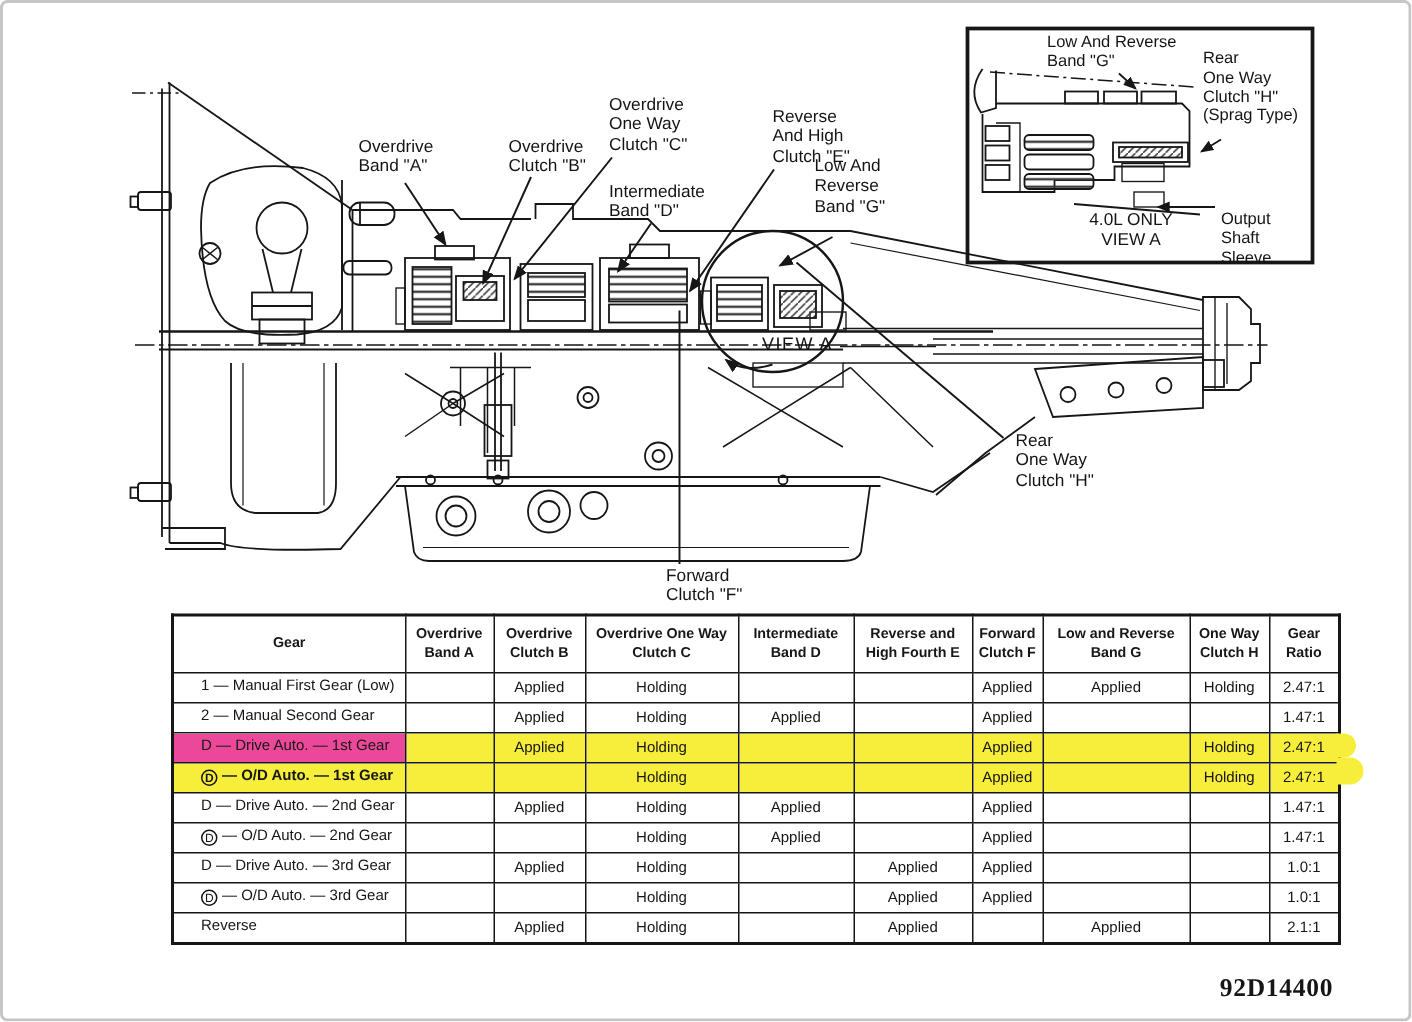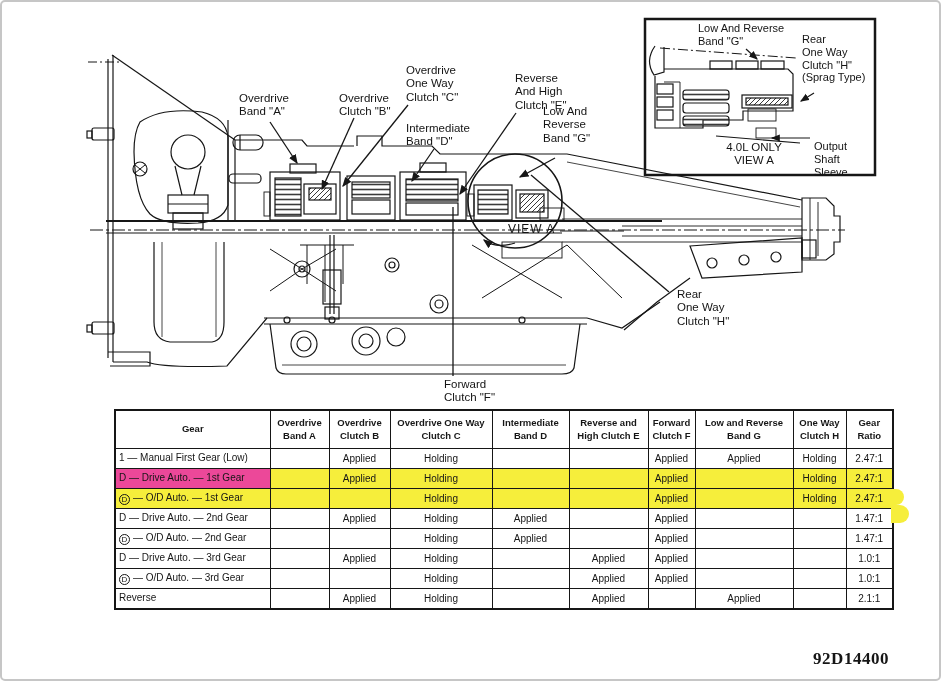--- a/index.html
+++ b/index.html
@@ -12,21 +12,21 @@
   .viewa{font-size:12px;letter-spacing:1px;}
   .inset-view{text-align:center;width:76px;font-size:11.5px;}
   
   table.gear-table{position:absolute;left:112px;top:407px;width:778px;border-collapse:collapse;
        table-layout:fixed;border:2.5px solid #161616;background:transparent;}
   .gear-table th,.gear-table td{border:1.5px solid #161616;overflow:hidden;}
   .gear-table th{font-size:9.5px;font-weight:bold;text-align:center;vertical-align:middle;
        padding:2px 1px;line-height:1.3;white-space:pre-line;height:33px;}
   .gear-table td{font-size:10px;text-align:center;vertical-align:middle;height:17px;
        padding:0 2px;line-height:1.1;}
-  .gear-table td.gear{text-align:left;padding:1px 2px 1px 3px;white-space:pre-line;line-height:1.25;}
+  .gear-table td.gear{text-align:left;padding:1px 2px 1px 18px;white-space:pre-line;line-height:1.25;}
   .circD{display:inline-block;width:11px;height:11px;border:1.2px solid #161616;border-radius:50%;
        font-size:8px;line-height:10px;text-align:center;vertical-align:-1px;margin-right:3px;
        box-sizing:border-box;}
   .hl-tail{position:absolute;}
   .partnum{position:absolute;left:790px;top:647px;width:118px;text-align:center;
        font-family:"Liberation Serif",serif;font-weight:bold;font-size:17px;letter-spacing:.5px;}
 </style>
 </head>
 <body>
 
@@ -230,21 +230,21 @@
           <th>Gear</th>
           <th>Overdrive
 Band A</th>
           <th>Overdrive
 Clutch B</th>
           <th>Overdrive One Way
 Clutch C</th>
           <th>Intermediate
 Band D</th>
           <th>Reverse and
-High Clutch E</th>
+High Fourth E</th>
           <th>Forward
 Clutch F</th>
           <th>Low and Reverse
 Band G</th>
           <th>One Way
 Clutch H</th>
           <th>Gear
 Ratio</th>
         </tr>
       </thead>
@@ -255,33 +255,45 @@
           <td>Applied</td>
           <td>Holding</td>
           <td></td>
           <td></td>
           <td>Applied</td>
           <td>Applied</td>
           <td>Holding</td>
           <td>2.47:1</td>
         </tr>
         <tr>
+          <td class="gear">2 — Manual Second Gear</td>
+          <td></td>
+          <td>Applied</td>
+          <td>Holding</td>
+          <td>Applied</td>
+          <td></td>
+          <td>Applied</td>
+          <td></td>
+          <td></td>
+          <td>1.47:1</td>
+        </tr>
+        <tr>
           <td class="gear" style="background: #ec4899;">D — Drive Auto. — 1st Gear</td>
           <td style="background: rgb(246, 238, 59);"></td>
           <td style="background: rgb(246, 238, 59);">Applied</td>
           <td style="background: rgb(246, 238, 59);">Holding</td>
           <td style="background: rgb(246, 238, 59);"></td>
           <td style="background: rgb(246, 238, 59);"></td>
           <td style="background: rgb(246, 238, 59);">Applied</td>
           <td style="background: rgb(246, 238, 59);"></td>
           <td style="background: rgb(246, 238, 59);">Holding</td>
           <td style="background: rgb(246, 238, 59);">2.47:1</td>
         </tr>
         <tr>
-          <td class="gear" style="background: rgb(246, 238, 59);"><span class="circD">D</span>— O/D Auto. — 1st Gear</td>
+          <td class="gear" style="background: rgb(246, 238, 59); font-weight: bold;"><span class="circD">D</span>— O/D Auto. — 1st Gear</td>
           <td style="background: rgb(246, 238, 59);"></td>
           <td style="background: rgb(246, 238, 59);"></td>
           <td style="background: rgb(246, 238, 59);">Holding</td>
           <td style="background: rgb(246, 238, 59);"></td>
           <td style="background: rgb(246, 238, 59);"></td>
           <td style="background: rgb(246, 238, 59);">Applied</td>
           <td style="background: rgb(246, 238, 59);"></td>
           <td style="background: rgb(246, 238, 59);">Holding</td>
           <td style="background: rgb(246, 238, 59);">2.47:1</td>
         </tr>

